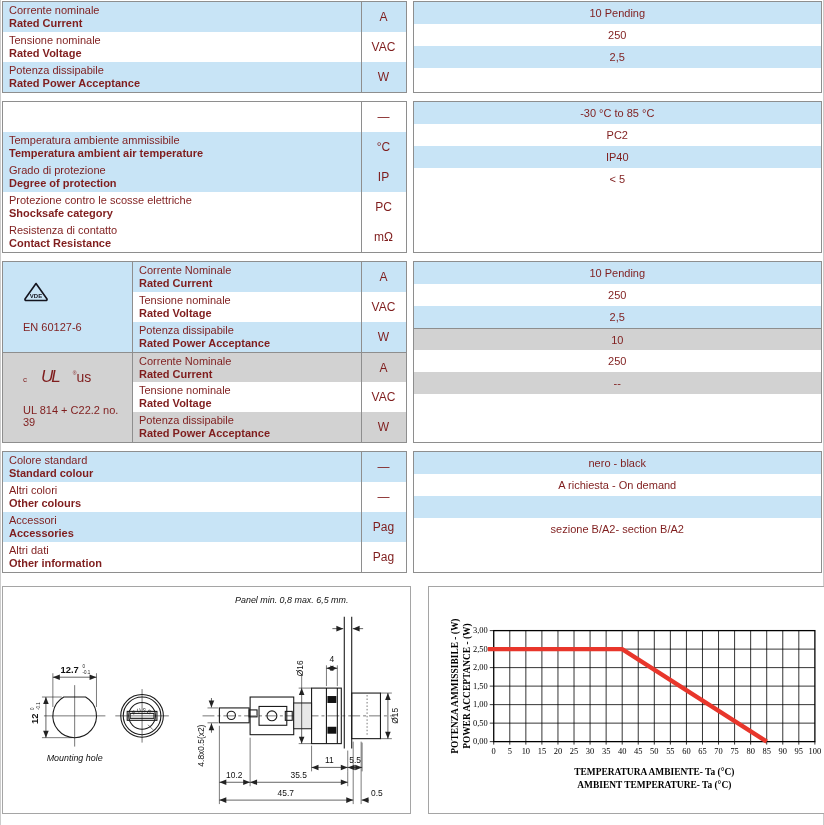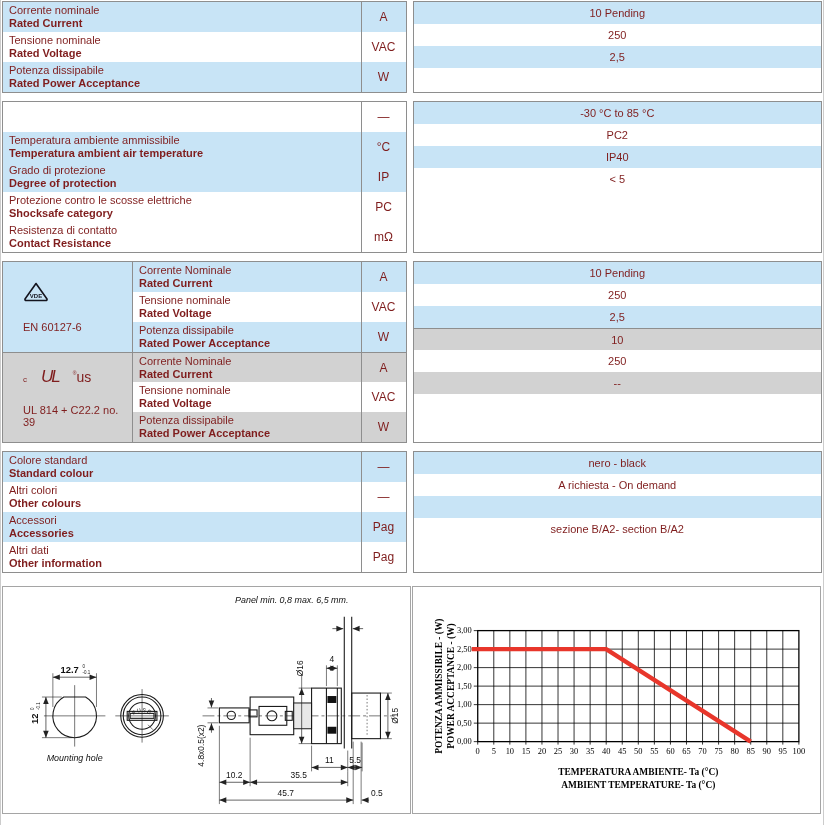--- a/index.html
+++ b/index.html
@@ -20,21 +20,21 @@
              gap:19px;padding-left:20px;box-sizing:border-box;border-right:1px solid #8e8e8e;font-size:11px;}
   .clbl{padding:2px 0 0 6px;font-size:11px;line-height:13px;box-sizing:border-box;}
   .clbl .en{font-weight:bold;}
   .cunit{box-sizing:border-box;border-left:1px solid #8e8e8e;display:flex;align-items:center;justify-content:center;font-size:12px;}
   .div-top{border-top:1px solid #8e8e8e;}
   .ul-mark{font-size:11px;display:flex;align-items:flex-end;line-height:1;}
   .ul-mark .c{font-size:8px;margin-bottom:1px;}
   .ul-mark .ul{font-size:17px;font-weight:normal;font-style:italic;letter-spacing:-2px;margin:0 14px;}
   .ul-mark .reg{font-size:5px;margin-bottom:9px;}
   .ul-mark .us{font-size:14px;margin-bottom:1px;text-align:right;}
-  .bottom{display:flex;gap:1px;margin-top:13px;}
+  .bottom{display:flex;gap:17px;margin-top:13px;}
   .box{width:409px;height:228px;box-sizing:border-box;border:1px solid #a5a5a5;background:#fff;}
   #dsvg .shp{fill:none;stroke:#1a1a1a;stroke-width:1.1px;}
   #dsvg .cl{stroke:#1a1a1a;stroke-width:0.6px;fill:none;}
   #dsvg .ext{stroke:#222;stroke-width:0.6px;}
   #dsvg .dim{stroke:#222;stroke-width:0.7px;marker-start:url(#arr);marker-end:url(#arr);}
   #dsvg .dima{stroke:#222;stroke-width:0.7px;marker-end:url(#arr);}
   #dsvg text{font-family:"Liberation Sans",sans-serif;fill:#111;}
   #dsvg .dimt{font-size:8.5px;}
   #dsvg .dimb{font-size:9.5px;font-weight:bold;}
   #dsvg .tol{font-size:4.5px;}

